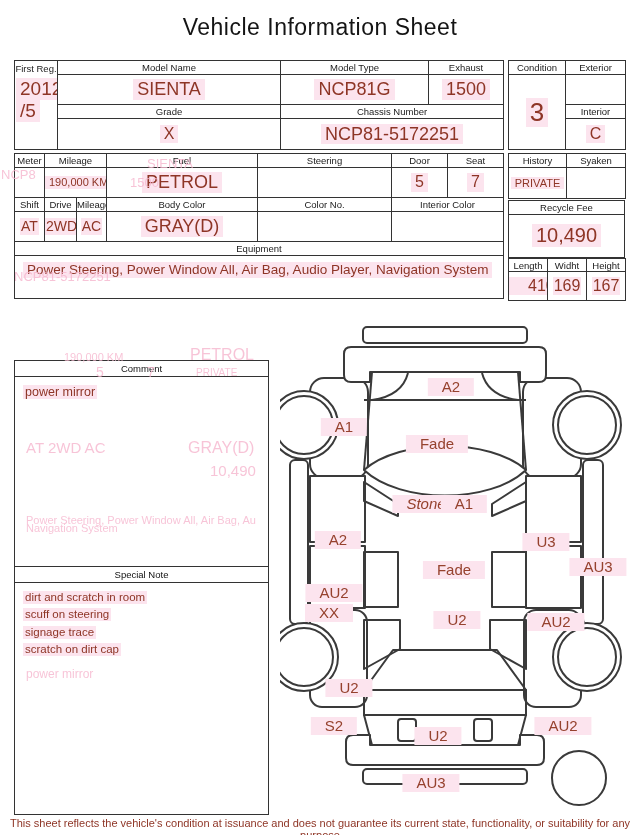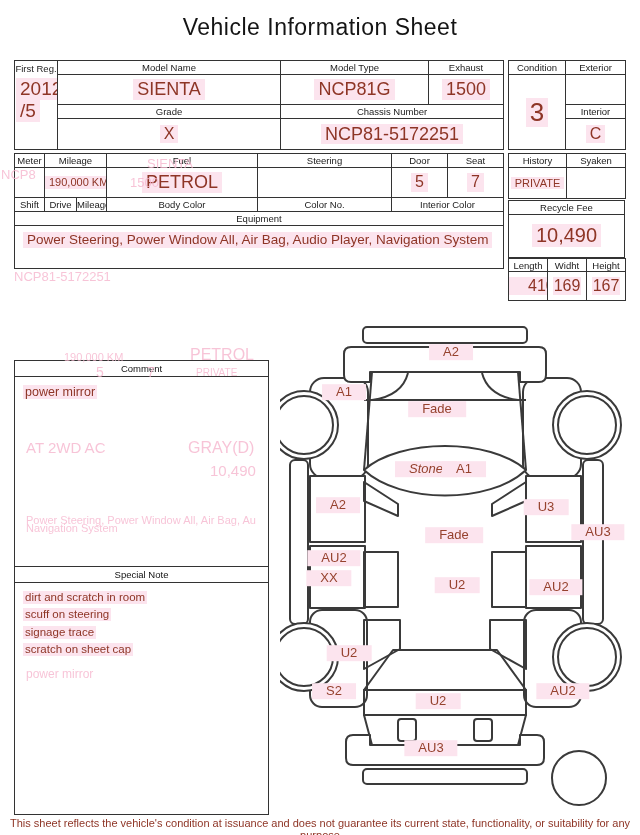--- a/index.html
+++ b/index.html
@@ -19,22 +19,22 @@
   .eqp{ text-align:left;vertical-align:top;}
   .eqp .hl{margin:6px 0 0 8px;font-size:13.5px;white-space:normal;text-align:left;}
   .box{position:absolute;border:1.6px solid #333;background:#fff;}
   .box .bhead{height:15px;line-height:15px;text-align:center;font-size:9.5px;
               border-bottom:1.6px solid #333;}
   .box .bbody{padding:6px 8px;}
   .noteline{font-size:11.5px;color:#8e3526;line-height:1.5;}
   .noteline .hl{padding:0 2px;}
   .diagram{position:absolute;left:280px;top:312px;width:360px;height:505px;}
   .overlay{position:absolute;left:0;top:0;width:640px;height:835px;pointer-events:none;}
-  .dlabel{position:absolute;transform:translate(-50%,-50%);font-size:13px;
-          color:#96422e;background:#fce4ee;padding:0 14px;line-height:1.2;white-space:nowrap;}
+  .dlabel{position:absolute;transform:translate(-50%,-50%);font-size:15px;
+          color:#96422e;background:#fce4ee;padding:0 14px;line-height:1.2;white-space:nowrap;margin-top:35px;}
   .ghost{position:absolute;color:#f6b6ce;opacity:.8;white-space:nowrap;line-height:1;}
   .footer{position:absolute;left:0;top:817px;width:640px;text-align:center;
           font-size:11px;color:#8e3526;}
   svg .ln{fill:#fff;stroke:#3a3a3a;stroke-width:2;stroke-linejoin:round;}
   svg .op{fill:none;stroke:#3a3a3a;stroke-width:2;stroke-linejoin:round;}
 </style>
 </head>
 <body>
 
 <div class="sheet">
@@ -126,20 +126,28 @@
       <td class="v fs16"><span class="hl">7</span></td>
     </tr>
     <tr style="height:14px">
       <td class="h">Shift</td>
       <td class="h">Drive</td>
       <td class="h">Mileage</td>
       <td class="h">Body Color</td>
       <td class="h">Color No.</td>
       <td class="h" colspan="2">Interior Color</td>
     </tr>
+    <tr style="height:30px">
+      <td class="v fs14"><span class="hl" style="padding:0 1px">AT</span></td>
+      <td class="v fs14"><span class="hl" style="padding:0 1px">2WD</span></td>
+      <td class="v fs14"><span class="hl" style="padding:0 1px">AC</span></td>
+      <td class="v fs18"><span class="hl">GRAY(D)</span></td>
+      <td class="v"></td>
+      <td class="v" colspan="2"></td>
+    </tr>
     <tr style="height:14px">
       <td class="h" colspan="7">Equipment</td>
     </tr>
     <tr style="height:43px">
       <td class="eqp v" colspan="7"><span class="hl">Power Steering, Power Window  All, Air Bag, Audio Player, Navigation System</span></td>
     </tr>
   </tbody>
     </table>
 
   <table style="left:508px;top:153px;width:117px;">
@@ -194,21 +202,21 @@
       <div class="noteline" style="font-size:12.5px"><span class="hl">power mirror</span></div>
     </div>
   </div>
 
   <div class="box" style="left:14px;top:566px;width:253px;height:247px;">
     <div class="bhead">Special Note</div>
     <div class="bbody">
       <div class="noteline"><span class="hl">dirt and scratch in room</span></div>
       <div class="noteline"><span class="hl">scuff on steering</span></div>
       <div class="noteline"><span class="hl">signage trace</span></div>
-      <div class="noteline"><span class="hl">scratch on sheet cap</span></div>
+      <div class="noteline"><span class="hl">scratch on dirt cap</span></div>
     </div>
   </div>
 
   <div class="diagram">
     <svg width="360" height="505" viewBox="0 0 360 505">
 
       <rect class="ln" x="10" y="148" width="18" height="164" rx="5"></rect>
       <rect class="ln" x="303" y="148" width="20" height="164" rx="5"></rect>
 
       <rect class="ln" x="30" y="66" width="58" height="100" rx="14"></rect>

